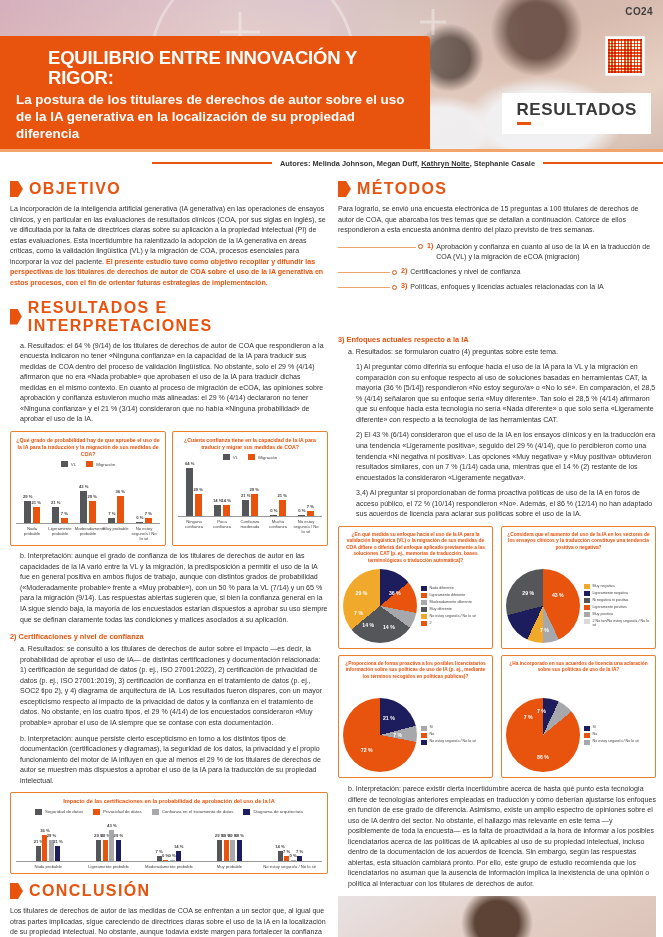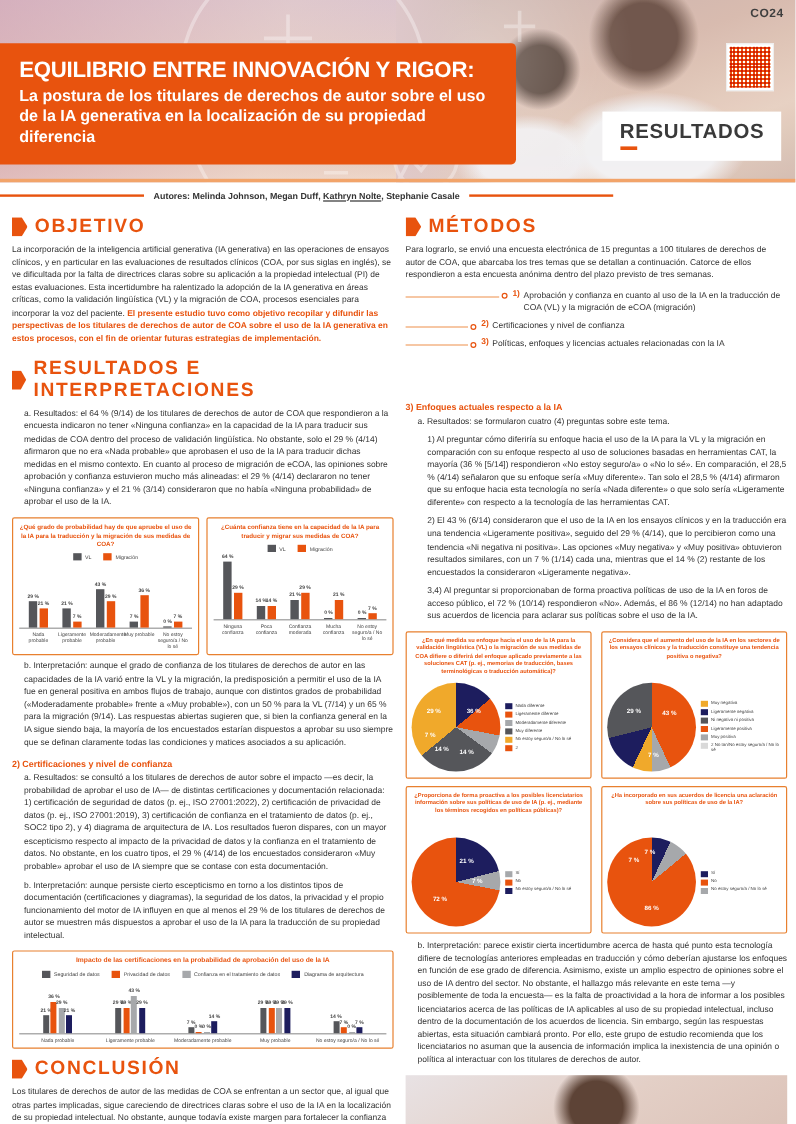--- a/index.html
+++ b/index.html
@@ -40,21 +40,21 @@
   }
   .code-badge{
     position:absolute; right:10px; top:6px;
     font-size:10px; font-weight:bold; letter-spacing:.4px; color:#3f3f3f;
   }
   .title-box{
     position:absolute; left:0; top:36px; width:430px;
     background:#e8530e; padding:12px 16px 14px 16px; color:#fff;
     border-radius:0 4px 4px 0;
   }
-  .title-main{ font-size:18.5px; font-weight:bold; letter-spacing:-.2px; line-height:1.08; }
+  .title-main{ font-size:18.5px; font-weight:bold; letter-spacing:-.2px; line-height:1.08;margin-left:32px; }
   .title-sub{ font-size:13.4px; font-weight:bold; line-height:1.26; margin-top:4px; }
   .qr-box{
     position:absolute; right:18px; top:36px; width:40px; height:40px;
     background:#fff; padding:2px; border:1px solid #eee;
   }
   .qr {
     width:100%; height:100%;
     background-image:
       repeating-linear-gradient(90deg,#e8530e 0 1.6px, #fff 1.6px 3.2px),
       repeating-linear-gradient(0deg,#e8530e 0 1.6px, rgba(255,255,255,0) 1.6px 3.2px);
@@ -63,21 +63,21 @@
   .lb-logo{
     position:absolute; right:12px; bottom:18px;
     background:#fff; padding:7px 14px 9px 14px;
   }
   .lb-logo .lb-text{ font-size:17px; font-weight:bold; letter-spacing:.6px; color:#3a3a3a; }
   .lb-logo .lb-bar{ width:14px; height:3px; background:#e8530e; margin-top:2px; margin-left:1px;}
   .hdr-bottom-rule{ position:absolute; left:0; bottom:0; width:663px; height:3px; background:#f2a46a; }
 
   
   .authors-row{
-    position:relative; height:22px; display:flex; align-items:center; justify-content:flex-start;
+    position:relative; height:22px; display:flex; align-items:center; justify-content:flex-end;
   }
   .authors-row .line{ width:120px; height:1.5px; background:#e8530e; }
   .authors{ font-size:7.4px; font-weight:bold; color:#333; padding:0 8px; }
   .authors u{ text-decoration:underline; }
 
   
   .columns{ display:flex; padding:0 10px; gap:10px; }
   .col{ width:318px; }
 
   .sec-head{ display:flex; align-items:center; gap:6px; margin:6px 0 6px 0; }

